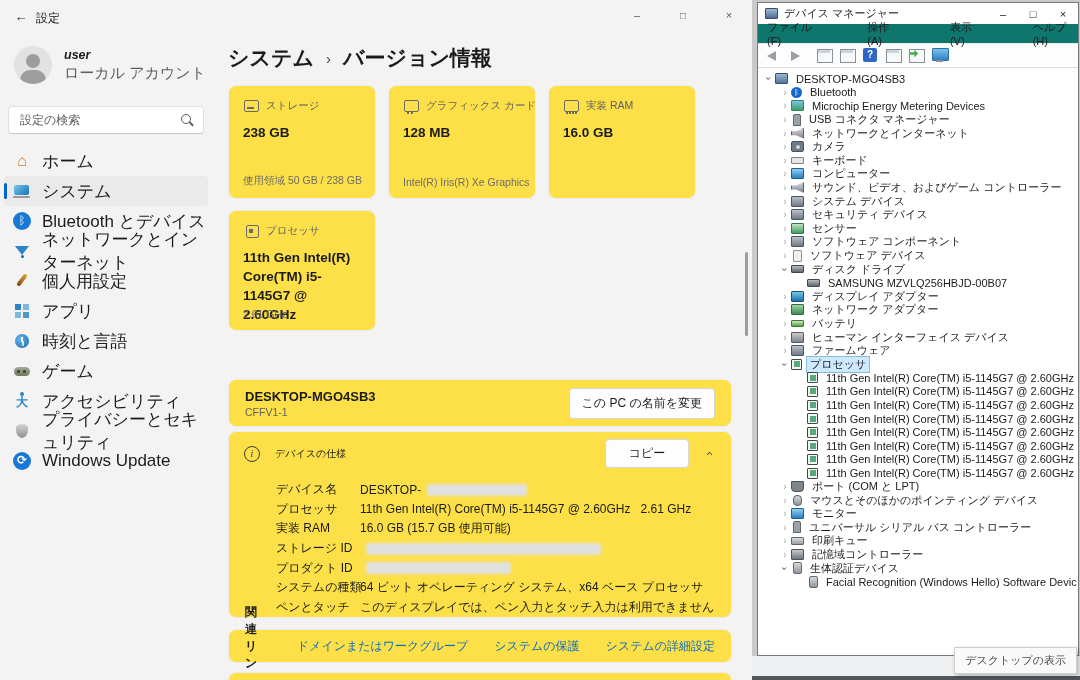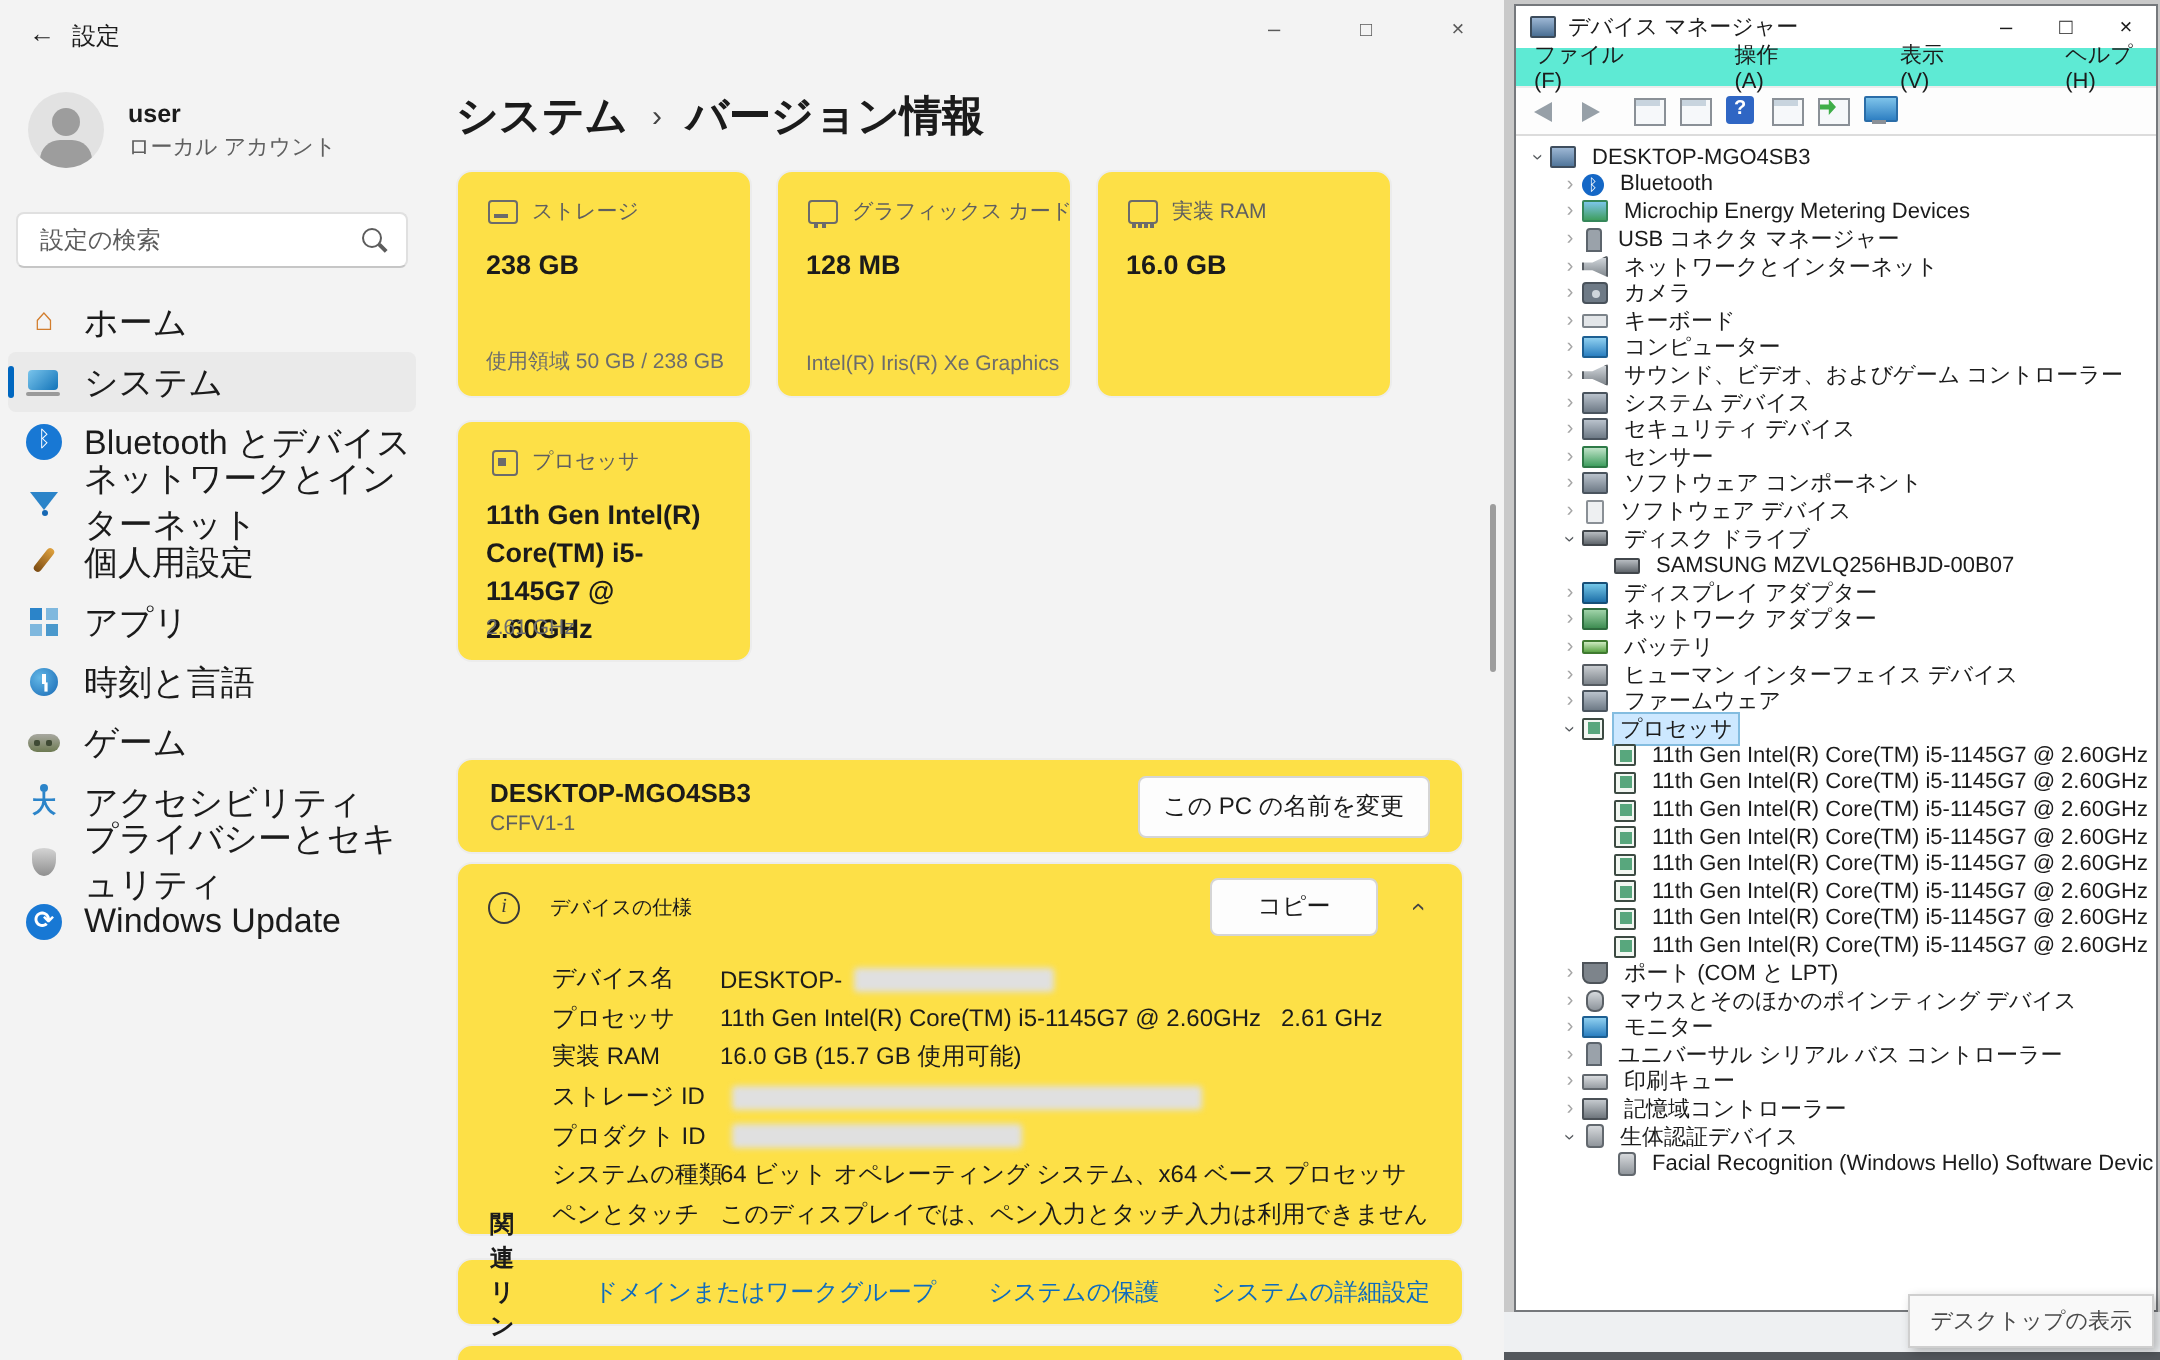--- a/index.html
+++ b/index.html
@@ -14,22 +14,22 @@
   .s-back::before { content:"←"; }
   .s-apptitle { position:absolute; left:36px; top:10px; font-size:12px; color:#1b1b1b; }
   .capbtns { position:absolute; right:0; top:0; display:flex; }
   .capbtn { width:46px; height:30px; display:flex; align-items:center; justify-content:center; font-size:11px; color:#5a5a5a; }
   .capbtn.cb-max { font-size:10px; }
   
   .s-user { position:absolute; left:14px; top:46px; display:flex; align-items:center; gap:12px; }
   .avatar { width:38px; height:38px; border-radius:50%; background:#e2e2e2; position:relative; overflow:hidden; }
   .avatar::before { content:""; position:absolute; left:12px; top:8px; width:14px; height:14px; border-radius:50%; background:#9d9d9d; }
   .avatar::after { content:""; position:absolute; left:6px; top:24px; width:26px; height:16px; border-radius:10px 10px 0 0; background:#9d9d9d; }
-  .u-name { font-size:12.5px; font-weight:bold; color:#1b1b1b; }
-  .u-type { font-size:11px; color:#5f5f5f; margin-top:2px; }
+  .u-name { font-size:12.5px; font-weight:bold; color:#1b1b1b;font-style:italic; }
+  .u-type { font-size:15px; color:#5f5f5f; margin-top:2px; }
   
   .sbox { position:absolute; left:8px; top:106px; width:196px; height:28px; background:#fff; border:1px solid #e0e0e0; border-bottom:1px solid #c6c6c6; border-radius:4px; display:flex; align-items:center; padding-left:11px; }
   .sbox-ph { font-size:12px; color:#5c5c5c; }
   .mag { position:relative; width:14px; height:14px; margin-left:auto; margin-right:9px; }
   .mag::before { content:""; position:absolute; left:1px; top:1px; width:8px; height:8px; border:1.4px solid #5c5c5c; border-radius:50%; }
   .mag::after { content:""; position:absolute; left:9px; top:10px; width:5px; height:1.5px; background:#5c5c5c; transform:rotate(45deg); }
   
   .nav { position:absolute; left:4px; top:146px; width:204px; }
   .nav-item { display:flex; align-items:center; height:30px; padding-left:9px; font-size:17px; color:#1b1b1b; position:relative; border-radius:4px; margin:0 0 0 0; }
   .nav-item.selected { background:#eaeaea; }
@@ -100,21 +100,21 @@
   .rel-link { font-size:12px; color:#0f6cbd; white-space:nowrap; }
   .sliver { position:absolute; left:0; top:632px; width:504px; height:46px; }
   .s-scroll { position:absolute; left:745px; top:252px; width:3px; height:84px; border-radius:2px; background:#9d9d9d; }
 
   
   #dm { position:absolute; left:757px; top:2px; width:322px; height:654px; background:#fff; border:1px solid #75787c; }
   .dm-title { height:21px; display:flex; align-items:center; padding-left:7px; font-size:11px; color:#1b1b1b; background:#fff; }
   .dmicon { width:13px; height:11px; background:linear-gradient(#9db7d4,#4a6f94); border:1px solid #3c4c5c; border-radius:1px; margin-right:6px; flex:none; }
   .dm-caps { margin-left:auto; display:flex; }
   .dm-cap { width:30px; height:20px; display:flex; align-items:center; justify-content:center; font-size:11px; color:#1b1b1b; }
-  .dm-menu { height:19px; display:flex; align-items:center; padding-left:2px; background:#5eead4;gap:40px; }
+  .dm-menu { height:19px; display:flex; align-items:center; padding-left:2px; background:#0f766e;gap:40px; }
   .mitem { font-size:11px; color:#1b1b1b; padding:0 7px; }
   .dm-toolbar { height:25px; display:flex; align-items:center; padding-left:5px; gap:3px; border-top:1px solid #ececec; border-bottom:1px solid #dcdcdc; background:#fdfdfd; }
   .tb { width:20px; height:18px; position:relative; flex:none; }
   .tb-back::before { content:""; position:absolute; left:4px; top:4px; border-top:5px solid transparent; border-bottom:5px solid transparent; border-right:9px solid #97a0a8; }
   .tb-fwd { margin-right:6px; }
   .tb-fwd::before { content:""; position:absolute; left:5px; top:4px; border-top:5px solid transparent; border-bottom:5px solid transparent; border-left:9px solid #97a0a8; }
   .tb-win::before { content:""; position:absolute; left:2px; top:2px; width:14px; height:12px; background:#f6f8fa; border:1px solid #8a9097; }
   .tb-win::after { content:""; position:absolute; left:3px; top:3px; width:12px; height:3px; background:#c8d4de; }
   .tb-help::before { content:"?"; position:absolute; left:2px; top:1px; width:14px; height:14px; background:#2f66c4; color:#fff; font-weight:bold; font-size:10px; text-align:center; line-height:14px; border-radius:2px; }
   .tb-scan::after { content:""; position:absolute; right:0; bottom:-1px; width:8px; height:8px; background:#3fae49; clip-path:polygon(0 35%,55% 35%,55% 0,100% 50%,55% 100%,55% 65%,0 65%); }

